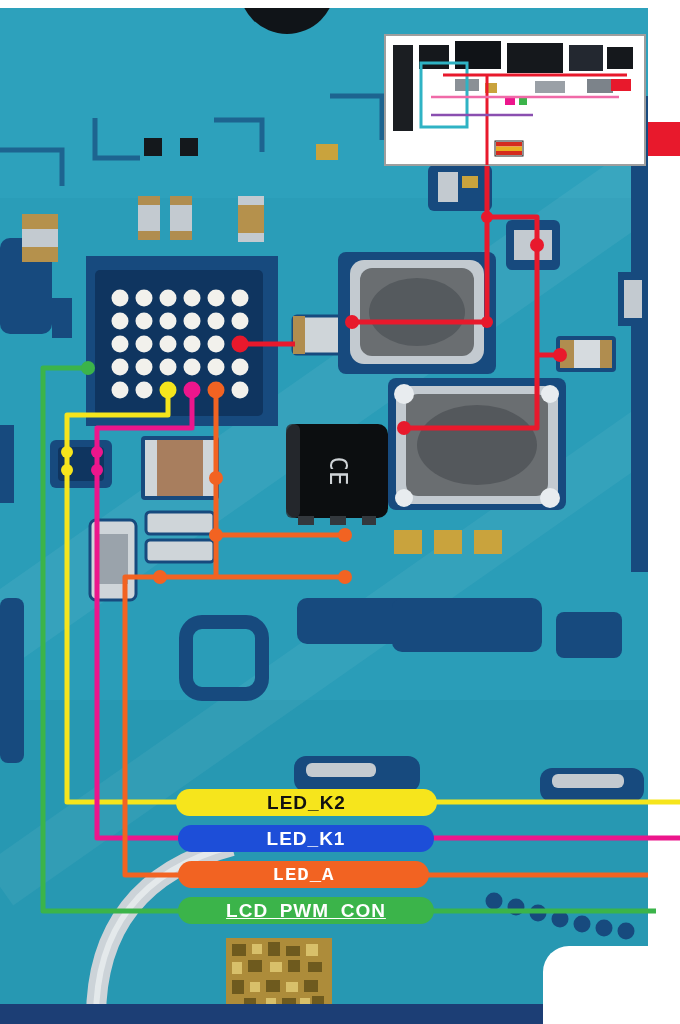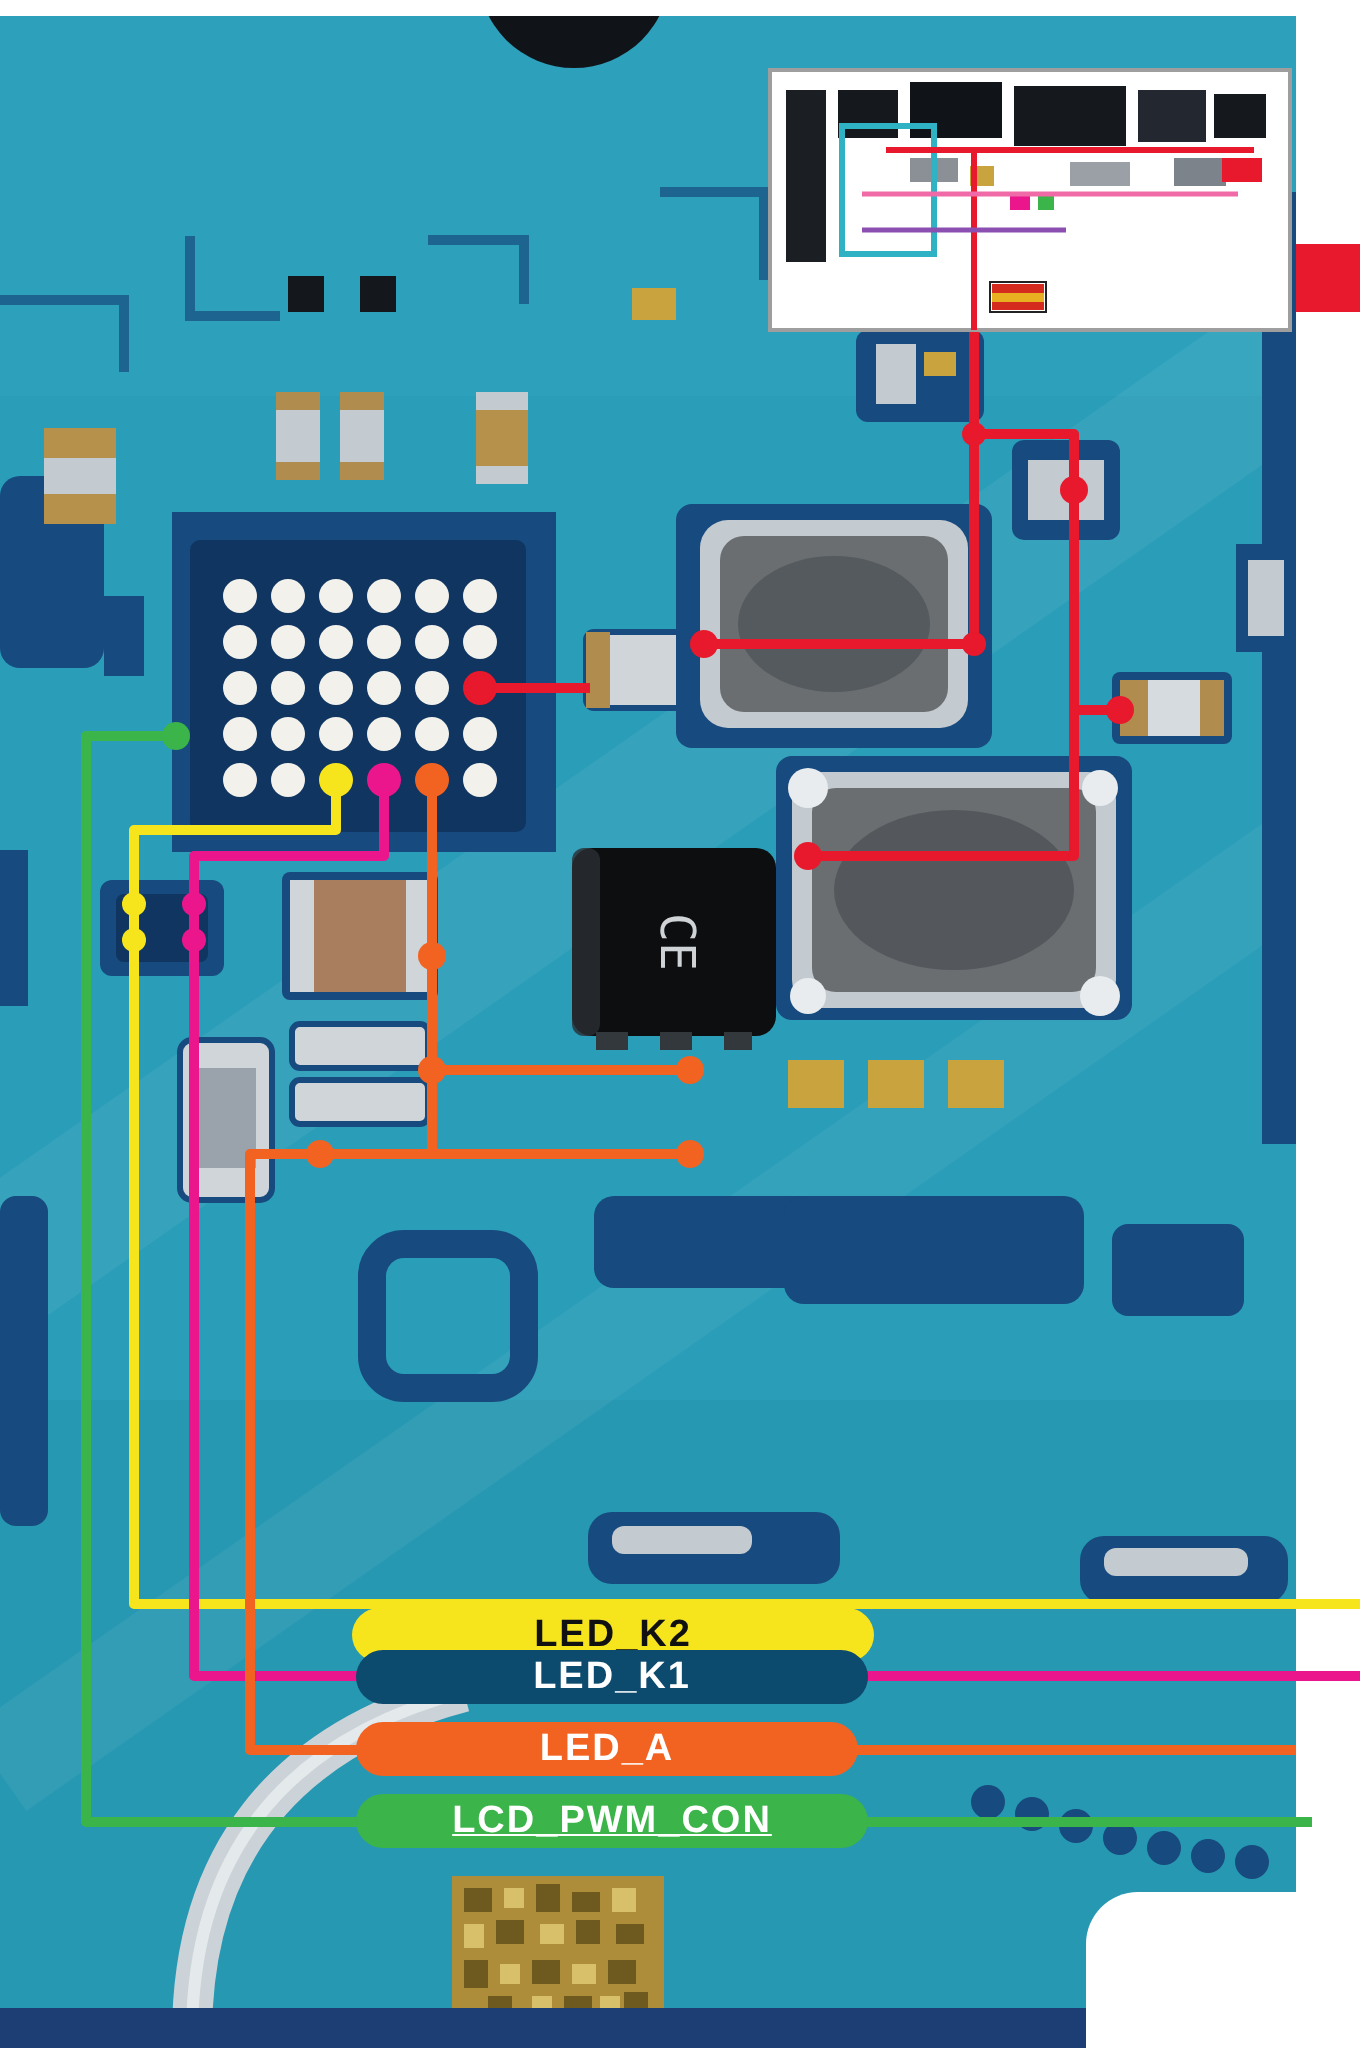--- a/index.html
+++ b/index.html
@@ -19,21 +19,21 @@
     align-items: center;
     justify-content: center;
     font-family: "Liberation Sans", sans-serif;
     font-weight: bold;
     font-size: 19px;
     letter-spacing: 1px;
     white-space: nowrap;
   }
   #pill-led-k2  { left: 176px; top: 789px; width: 261px; }
   #pill-led-k1  { left: 178px; top: 825px; width: 256px; }
-  #pill-led-a   { left: 178px; top: 861px; width: 251px; }
+  #pill-led-a   { left: 178px; top: 861px; width: 251px; font-family: Liberation Mono, monospace; }
   #pill-lcd-pwm { left: 178px; top: 897px; width: 256px; }
 </style>
 </head>
 <body>
 
 <div class="stage">
 
 <svg width="680" height="1024" viewBox="0 0 680 1024">
   <defs>
     <clipPath id="boardClip">
@@ -287,24 +287,24 @@
       <rect x="110" y="106" width="28" height="15" fill="#ffffff" stroke="#222222" stroke-width="1"></rect>
       <rect x="111" y="107" width="26" height="4.5" fill="#d52b1e"></rect>
       <rect x="111" y="111.5" width="26" height="4.5" fill="#e8b020"></rect>
       <rect x="111" y="116" width="26" height="4" fill="#d52b1e"></rect>
     </g>
   </g>
 
   <rect x="648" y="122" width="32" height="34" fill="#e8192c"></rect>
 </svg>
 
-<div class="pill" id="pill-led-k2" style="background: rgb(246, 229, 28); color: rgb(17, 17, 17); margin-top: 15px;">
+<div class="pill" id="pill-led-k2" style="background: rgb(246, 229, 28); color: rgb(17, 17, 17);">
   <span>LED_K2</span>
 </div>
-<div class="pill" id="pill-led-k1" style="background: #0c4a6e; color: rgb(255, 255, 255);">
+<div class="pill" id="pill-led-k1" style="background: #1d4ed8; color: rgb(255, 255, 255);">
   <span>LED_K1</span>
 </div>
 <div class="pill" id="pill-led-a" style="background: rgb(242, 99, 34); color: rgb(255, 255, 255);">
   <span>LED_A</span>
 </div>
 <div class="pill" id="pill-lcd-pwm" style="background: rgb(59, 180, 74); color: rgb(255, 255, 255); text-decoration: underline;">
   <span>LCD_PWM_CON</span>
 </div>
 
 </div>

